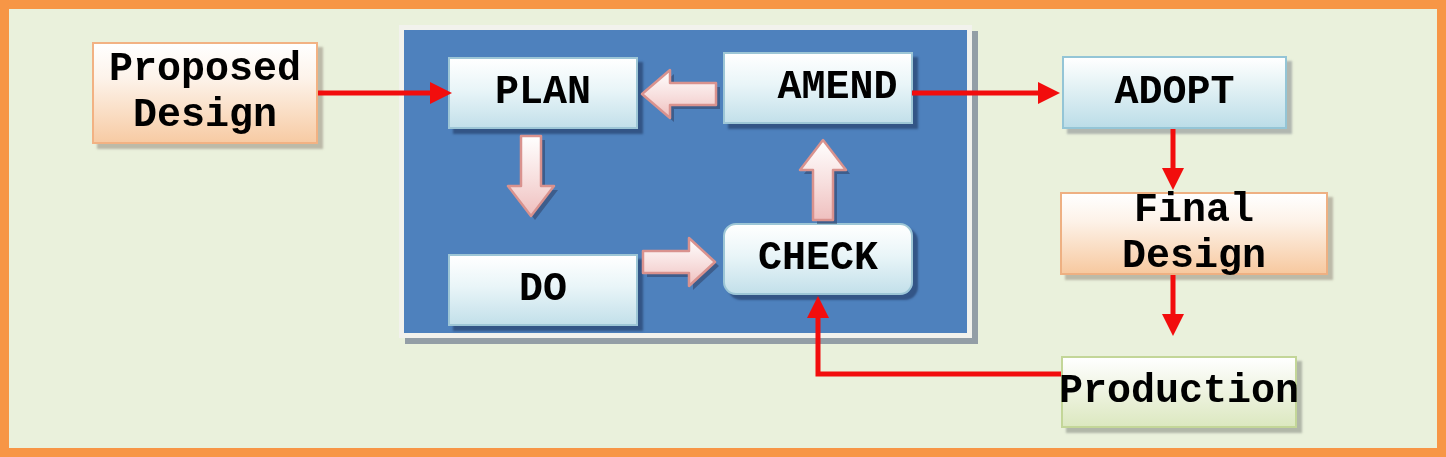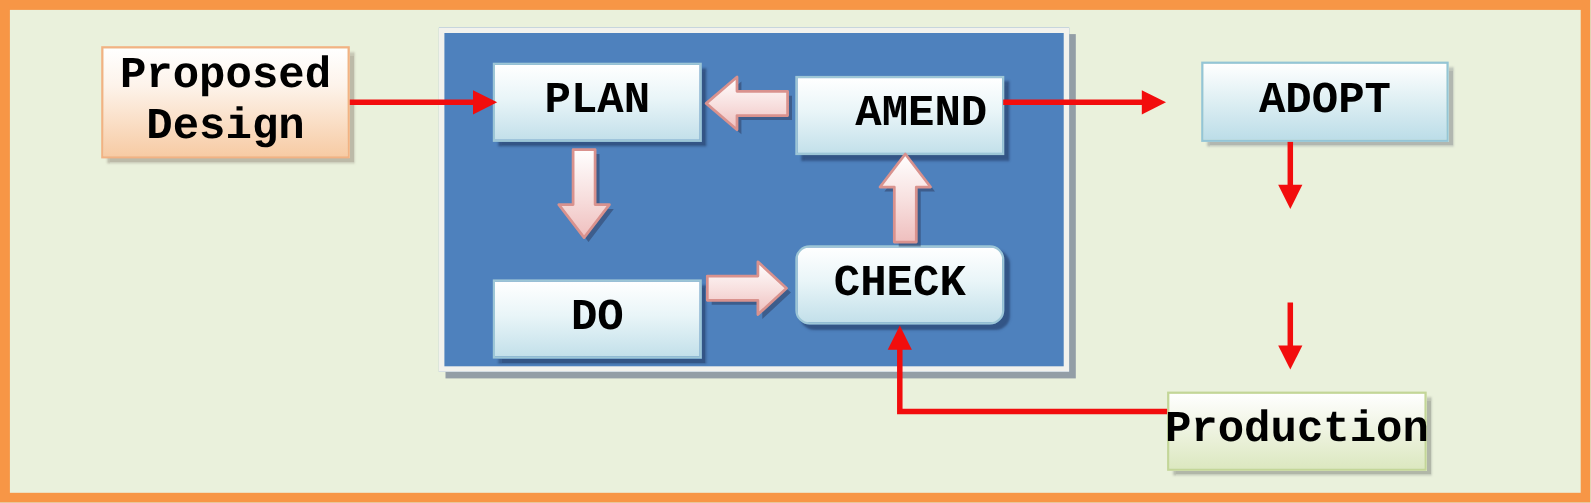--- a/index.html
+++ b/index.html
@@ -40,29 +40,28 @@
     box-shadow:6px 6px 0 rgba(125,138,152,0.8);
     z-index:5;
   }
   .node-inner{
     width:190px;height:72px;
     background:linear-gradient(to bottom,#ffffff 0%,#e9f5f8 45%,#c3e0ea 100%);
     border:2px solid #9DC6D6;
     box-shadow:5px 5px 2px rgba(30,50,90,0.55);
   }
   .node-plan{left:448px;top:57px;}
-  .node-amend{left:723px;top:69px;padding-left:39px;}
+  .node-amend{left:723px;top:52px;padding-left:39px;}
   .node-do{left:448px;top:223px;margin-top:31px;}
   .node-check{left:723px;top:223px;border-radius:13px;}
   .node-adopt{
     left:1062px;top:56px;width:225px;height:73px;
     background:linear-gradient(to bottom,#ffffff 0%,#e4f2f5 40%,#bcdde8 100%);
     border:2px solid #94C5D6;
     box-shadow:5px 5px 2px rgba(130,135,140,0.55);
-    margin-left:30px;
   }
   .node-final{
     left:1060px;top:192px;width:268px;height:83px;
     background:linear-gradient(to bottom,#ffffff 0%,#fdf2e8 35%,#f7c9a0 100%);
     border:2px solid #EEB082;
     box-shadow:5px 5px 2px rgba(150,140,125,0.55);
   }
   .node-production{
     left:1061px;top:356px;width:236px;height:72px;
     background:linear-gradient(to bottom,#ffffff 0%,#f1f5e6 40%,#dce8c0 100%);
@@ -100,20 +99,23 @@
   </div>
 
   <div class="node node-inner node-check">
     <span class="label">CHECK</span>
   </div>
 
   <div class="node node-adopt">
     <span class="label">ADOPT</span>
   </div>
 
+  <div class="node node-final">
+    <span class="label">Final Design</span>
+  </div>
 
   <div class="node node-production">
     <span class="label">Production</span>
   </div>
 
   <svg class="block-arrow" style="left:641px;top:68px;" width="76" height="52" viewBox="0 0 76 52">
     <defs>
       <linearGradient id="gL" x1="0" y1="0" x2="0" y2="1">
         <stop offset="0%" stop-color="#FFFFFF"></stop>
           <stop offset="55%" stop-color="#F7DEDD"></stop>

